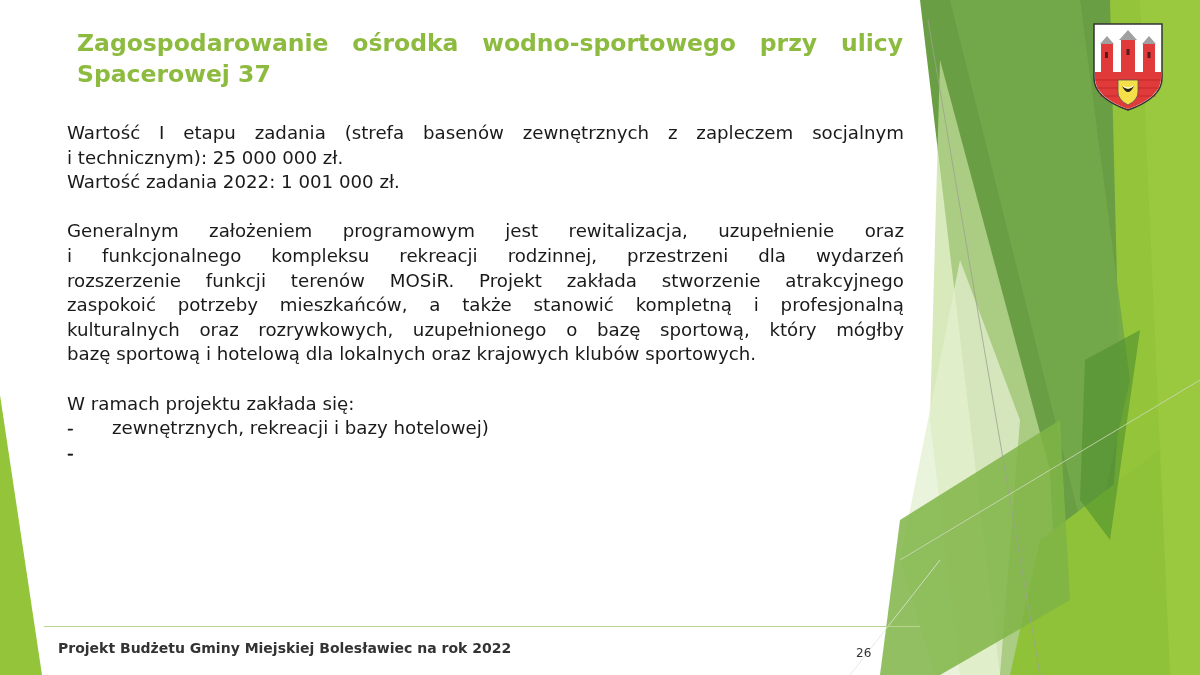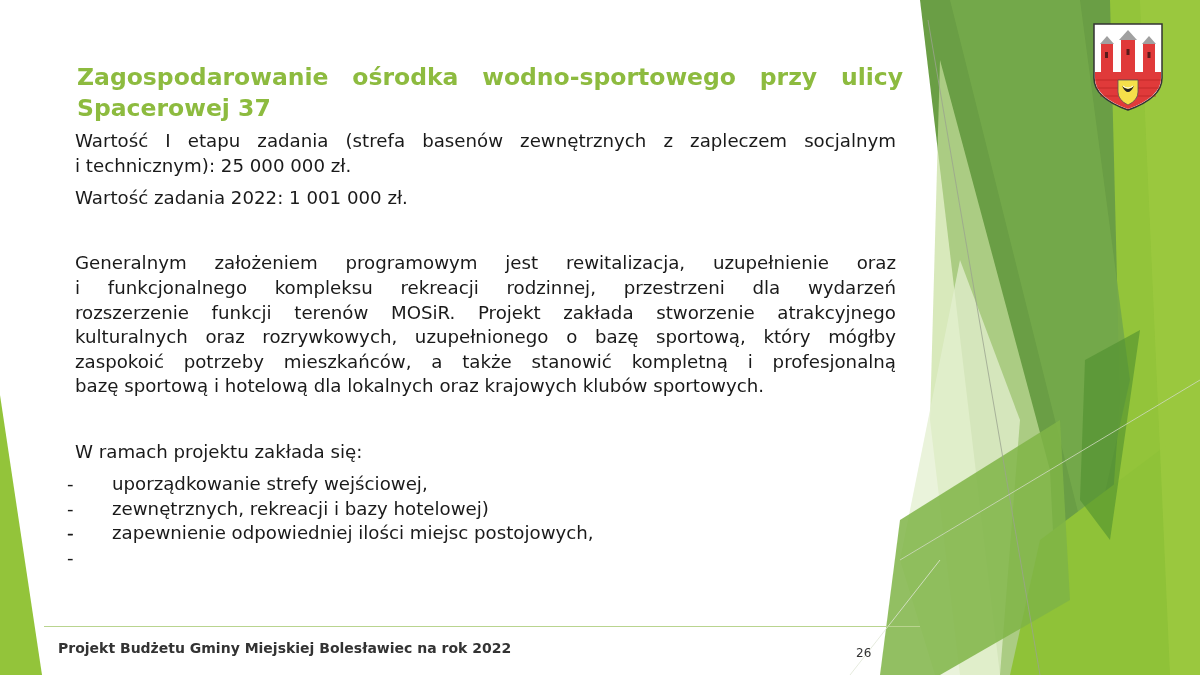--- a/index.html
+++ b/index.html
@@ -1,22 +1,22 @@
 <!DOCTYPE html>
 <html><head>
 <meta charset="utf-8">
 <style>
   html, body { margin: 0; padding: 0; }
   body { width: 1200px; height: 675px; overflow: hidden; background: #ffffff; position: relative; font-family: "DejaVu Sans", "Liberation Sans", sans-serif; }
   .slide { position: absolute; left: 0; top: 0; width: 1200px; height: 675px; background: #ffffff; overflow: hidden; }
   .bg-art { position: absolute; left: 0; top: 0; width: 1200px; height: 675px; }
   .title { position: absolute; left: 77px; top: 28px; width: 826px; color: #8dbb3f; font-size: 23.5px; font-weight: bold; line-height: 31px; text-align: justify; text-align-last: left; }
-  .title .l1 { display: block; text-align: justify; text-align-last: justify; margin-top: 34px; }
+  .title .l1 { display: block; text-align: justify; text-align-last: justify; }
   .body { position: absolute; left: 67px; top: 121px; width: 837px; color: #1a1a1a; font-size: 18.2px; line-height: 24.6px; }
-  .body p { margin: 8px; }
+  .body p { margin: 0; }
   .just { text-align: justify; text-align-last: left; }
   .just .jl { display: block; text-align: justify; text-align-last: justify; }
   .gap { height: 24.6px; }
   .list { list-style: none; margin: 0; padding: 0; }
   .list li { position: relative; padding-left: 45px; }
   .list .dash { position: absolute; left: 0; top: 0; }
   .footer-line { position: absolute; left: 44px; top: 626px; width: 876px; height: 1px; background: #b9d48f; }
   .footer { position: absolute; left: 58px; top: 640px; color: #333; font-size: 14px; font-weight: bold; }
   .page-num { position: absolute; left: 856px; top: 646px; color: #333; font-size: 12px; }
   .crest { position: absolute; left: 1092px; top: 22px; width: 72px; height: 90px; }
@@ -54,31 +54,31 @@
     <p class="just">
       <span class="jl">Wartość I etapu zadania (strefa basenów zewnętrznych z zapleczem socjalnym</span>
       <span>i technicznym): 25 000 000 zł.</span>
     </p>
     <p>Wartość zadania 2022: 1 001 000 zł.</p>
     <div class="gap"></div>
     <p class="just">
       <span class="jl">Generalnym założeniem programowym jest rewitalizacja, uzupełnienie oraz</span>
       <span class="jl">i funkcjonalnego kompleksu rekreacji rodzinnej,  przestrzeni dla wydarzeń</span>
       <span class="jl">rozszerzenie funkcji terenów MOSiR. Projekt zakłada stworzenie atrakcyjnego</span>
+      <span class="jl">zaspokoić potrzeby mieszkańców, a także stanowić kompletną i profesjonalną</span>
       <span class="jl">kulturalnych oraz rozrywkowych, uzupełnionego o bazę sportową, który mógłby</span>
-      <span class="jl">zaspokoić potrzeby mieszkańców, a także stanowić kompletną i profesjonalną</span>
       <span>bazę sportową i hotelową dla lokalnych oraz krajowych klubów sportowych.</span>
     </p>
     <div class="gap"></div>
     <p>W ramach projektu zakłada się:</p>
     <ul class="list">
-      <li><span class="dash">-</span><span>uporządkowanie strefy wejściowej,</span></li>
+      <li><span class="dash">-</span></li>
       <li class="just"><span class="dash">-</span><span>zewnętrznych, rekreacji i bazy hotelowej)</span></li>
       <li><span class="dash">-</span></li>
-      <li><span class="dash">-</span><span>zapewnienie odpowiedniej ilości miejsc postojowych,</span></li>
+      <li><span class="dash">-</span></li>
       <li><span class="dash">-</span></li>
     </ul>
   </div>
 
   <div class="footer-line"></div>
   <div class="footer">Projekt Budżetu Gminy Miejskiej Bolesławiec na rok 2022</div>
   <div class="page-num">26</div>
 
   <svg class="crest" viewBox="0 0 72 90" xmlns="http://www.w3.org/2000/svg">
     <path d="M2,2 H70 V56 Q70,76 36,88 Q2,76 2,56 Z" fill="#ffffff" stroke="#333" stroke-width="1.5"></path>

